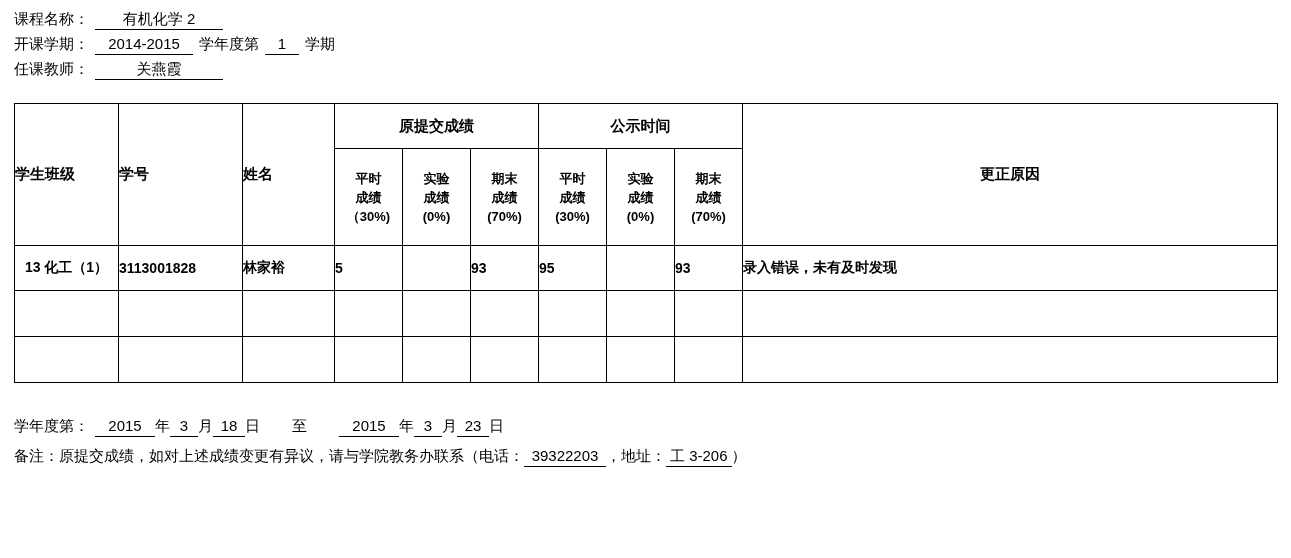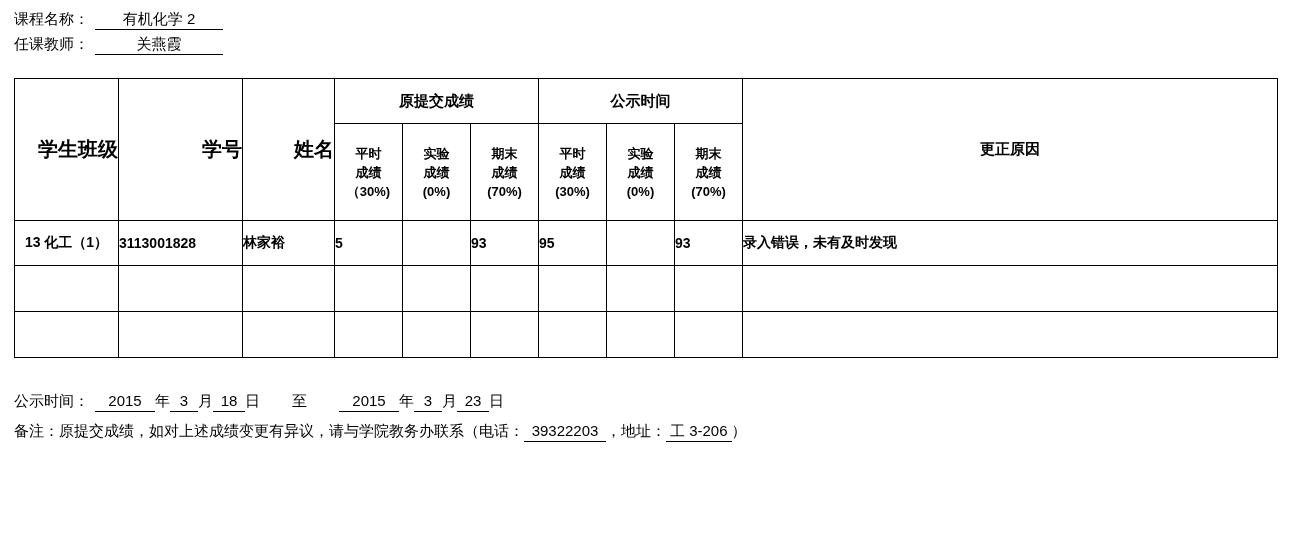--- a/index.html
+++ b/index.html
@@ -72,23 +72,23 @@
   .sub-head {
     text-align: center;
     font-weight: bold;
     font-size: 13px;
     line-height: 19px;
     height: 96px;
     padding: 2px 1px;
     margin-top: 14px;
   }
   .main-head {
-    text-align: right;
-    font-weight: bold;
-    font-size: 20px;
+    text-align: left;
+    font-weight: bold;
+    font-size: 15px;
   }
   .reason-head {
     text-align: center;
     font-weight: bold;
     font-size: 15px;
     margin-left: 27px;
   }
   .data-row td {
     height: 44px;
     font-size: 14px;
@@ -134,20 +134,31 @@
 </head>
 <body>
 
 <div class="page">
 
   <div class="header">
     <div class="hline">
       <span class="hlabel">课程名称：</span>
       <span class="gap"></span>
       <span class="ul w-course">有机化学 2</span>
+    </div>
+    <div class="hline">
+      <span class="hlabel">开课学期：</span>
+      <span class="gap"></span>
+      <span class="ul w-year">2014-2015</span>
+      <span class="gap"></span>
+      <span class="hlabel">学年度第</span>
+      <span class="gap"></span>
+      <span class="ul w-term">1</span>
+      <span class="gap"></span>
+      <span class="hlabel">学期</span>
     </div>
     <div class="hline">
       <span class="hlabel">任课教师：</span>
       <span class="gap"></span>
       <span class="ul w-teacher">关燕霞</span>
     </div>
   </div>
 
   <table class="grades">
     <colgroup>
@@ -239,21 +250,21 @@
         <td class="c-left"></td>
         <td class="c-left"></td>
         <td class="c-left"></td>
         <td class="c-left"></td>
       </tr>
     </tbody>
   </table>
 
   <div class="footer">
     <div class="fline">
-      <span>公示时间：</span>
+      <span>学年度第：</span>
       <span class="gap"></span>
       <span class="ul w-date">2015</span>
       <span>年</span>
       <span class="ul w-m">3</span>
       <span>月</span>
       <span class="ul w-d">18</span>
       <span>日</span>
       <span class="spacer-wide"></span>
       <span>至</span>
       <span class="spacer-wide"></span>

